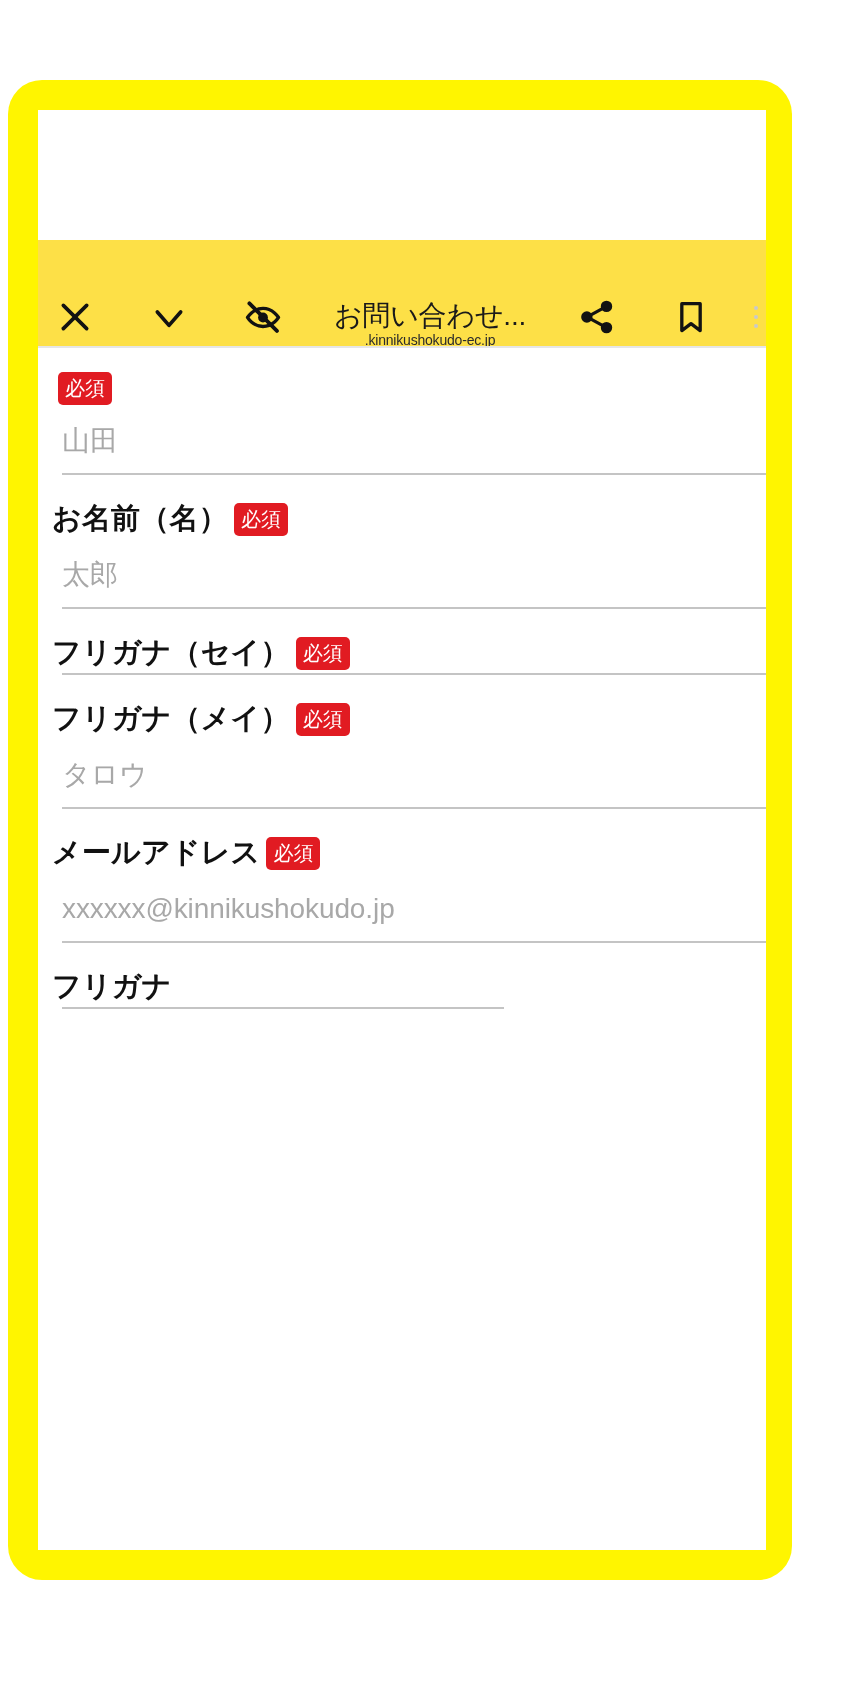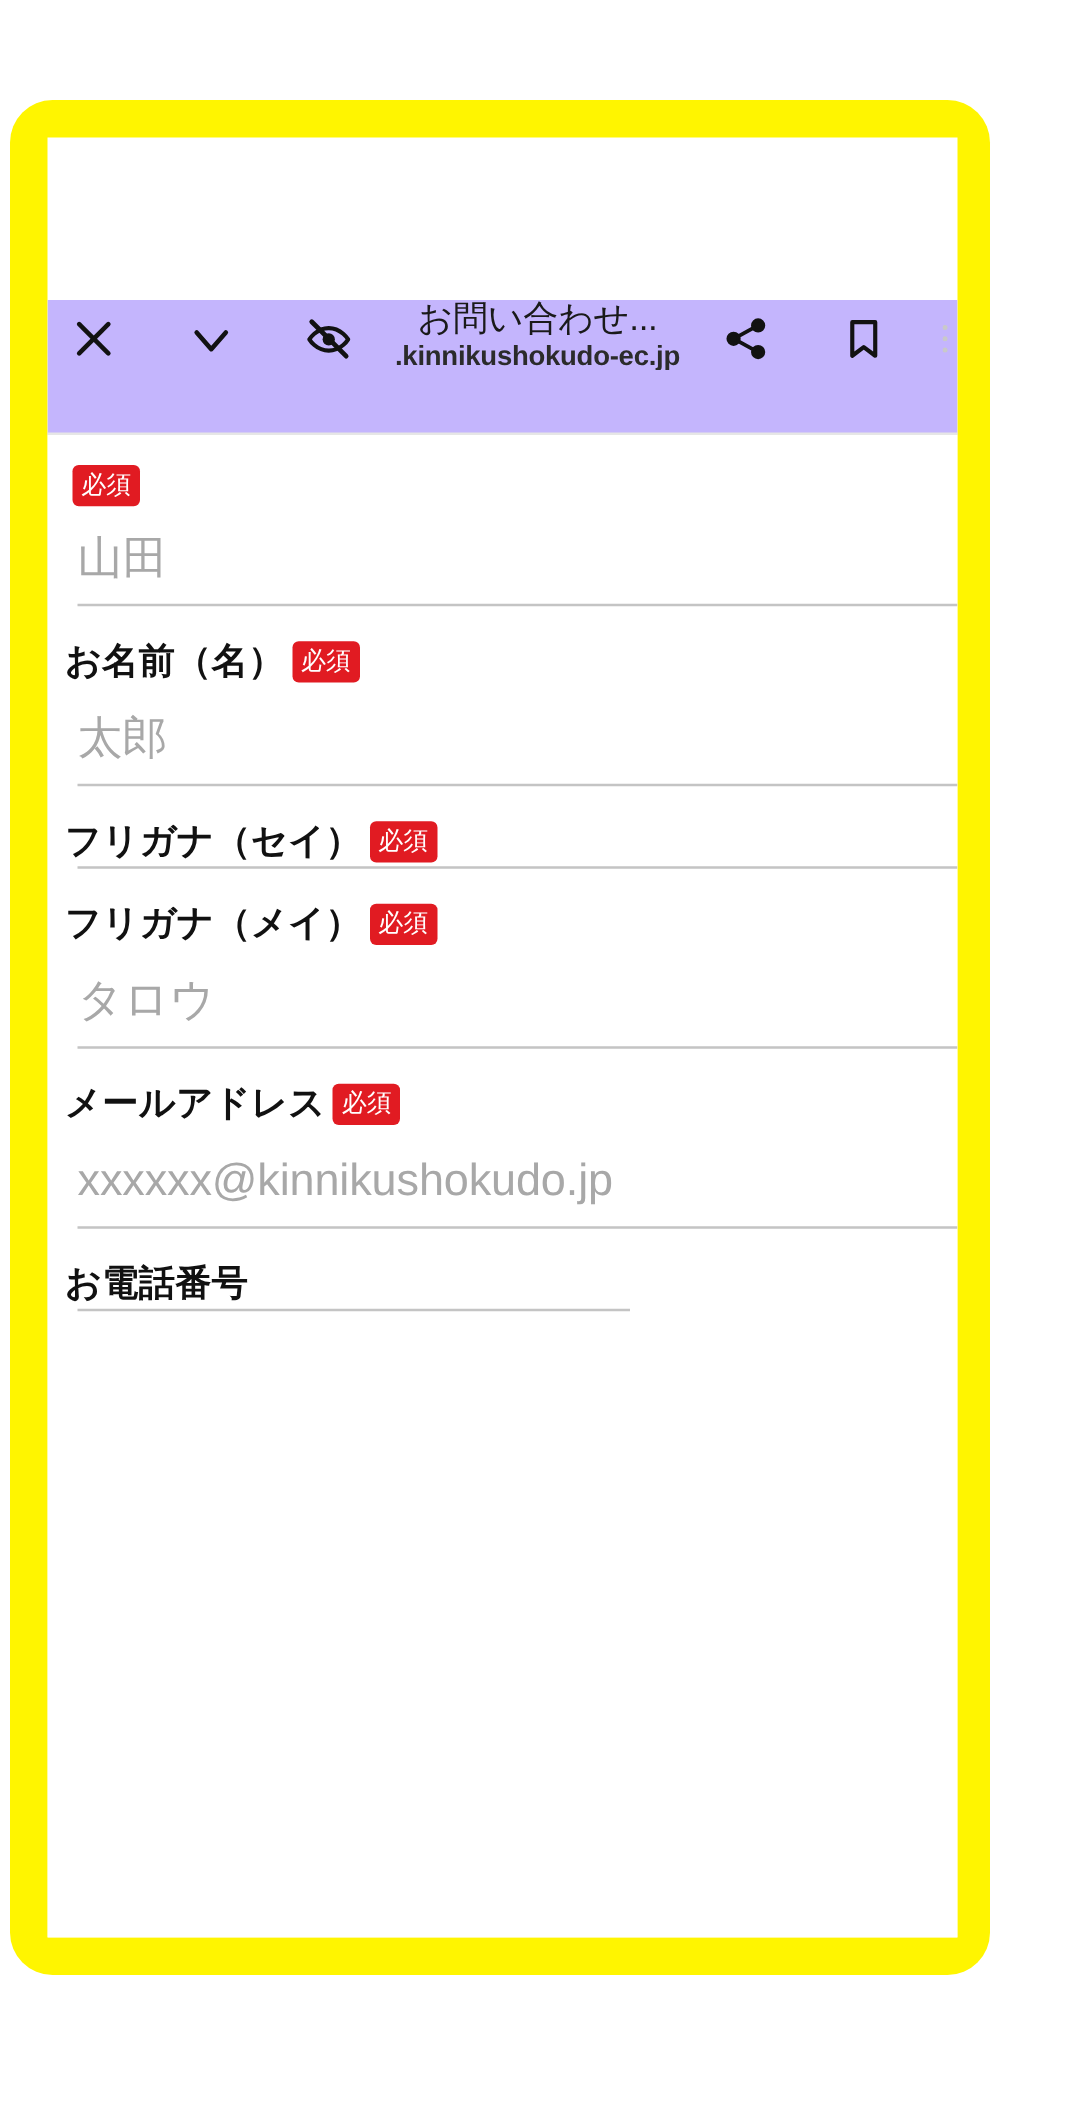--- a/index.html
+++ b/index.html
@@ -37,22 +37,22 @@
   }
 
   
   #browser-toolbar {
     position: absolute;
     left: 0;
     top: 130px;
     width: 100%;
     height: 108px;
     display: flex;
-    align-items: flex-start;
-    background: #c4b5fd;
+    align-items: flex-end;
+    background: #fde047;
     box-sizing: border-box;
     padding: 0 2px 0 6px;
     gap: 32px;
   }
   #browser-toolbar::after {
     content: "";
     position: absolute;
     left: 0;
     right: 0;
     bottom: 0;
@@ -84,23 +84,23 @@
   }
   #toolbar-page-title {
     font-size: 28px;
     color: #1a1a1a;
     font-weight: 400;
     white-space: nowrap;
     overflow: hidden;
     letter-spacing: -0.2px;
   }
   #toolbar-page-url {
-    font-size: 22px;
+    font-size: 14px;
     color: #2b2b2b;
-    font-weight: 700;
+    font-weight: 400;
     white-space: nowrap;
     overflow: hidden;
     margin-top: 3px;
     letter-spacing: -0.2px;
   }
   #overflow-menu-button {
     flex: 0 0 auto;
     width: 10px;
     height: 62px;
     display: flex;
@@ -158,21 +158,21 @@
     margin-left: 6px;
     white-space: nowrap;
   }
   .field-input {
     display: block;
     width: 100%;
     border: none;
     outline: none;
     background: transparent;
     font-family: "Liberation Sans", "DejaVu Sans", sans-serif;
-    font-size: 36px;
+    font-size: 28px;
     color: #333333;
     padding: 20px 0 16px 14px;
     box-sizing: border-box;
     letter-spacing: -0.1px;
   }
   .field-input::placeholder { color: #a8a8a8; opacity: 1; }
   .field-underline {
     height: 2px;
     background: #c4c4c4;
     margin-left: 14px;
@@ -288,21 +288,21 @@
         <div class="field-label-row">
           <span class="field-label">メールアドレス</span>
           <span class="required-badge">必須</span>
         </div>
         <input class="field-input" type="text" placeholder="xxxxxx@kinnikushokudo.jp" style="">
         <div class="field-underline"></div>
       </div>
 
       <div class="form-field">
         <div class="field-label-row">
-          <span class="field-label">お電話番号</span>
+          <span class="field-label">フリガナ</span>
         </div>
         <div class="field-underline short"></div>
       </div>
 
     </div>
 
   </div>
 </div>
 
 </body></html>

